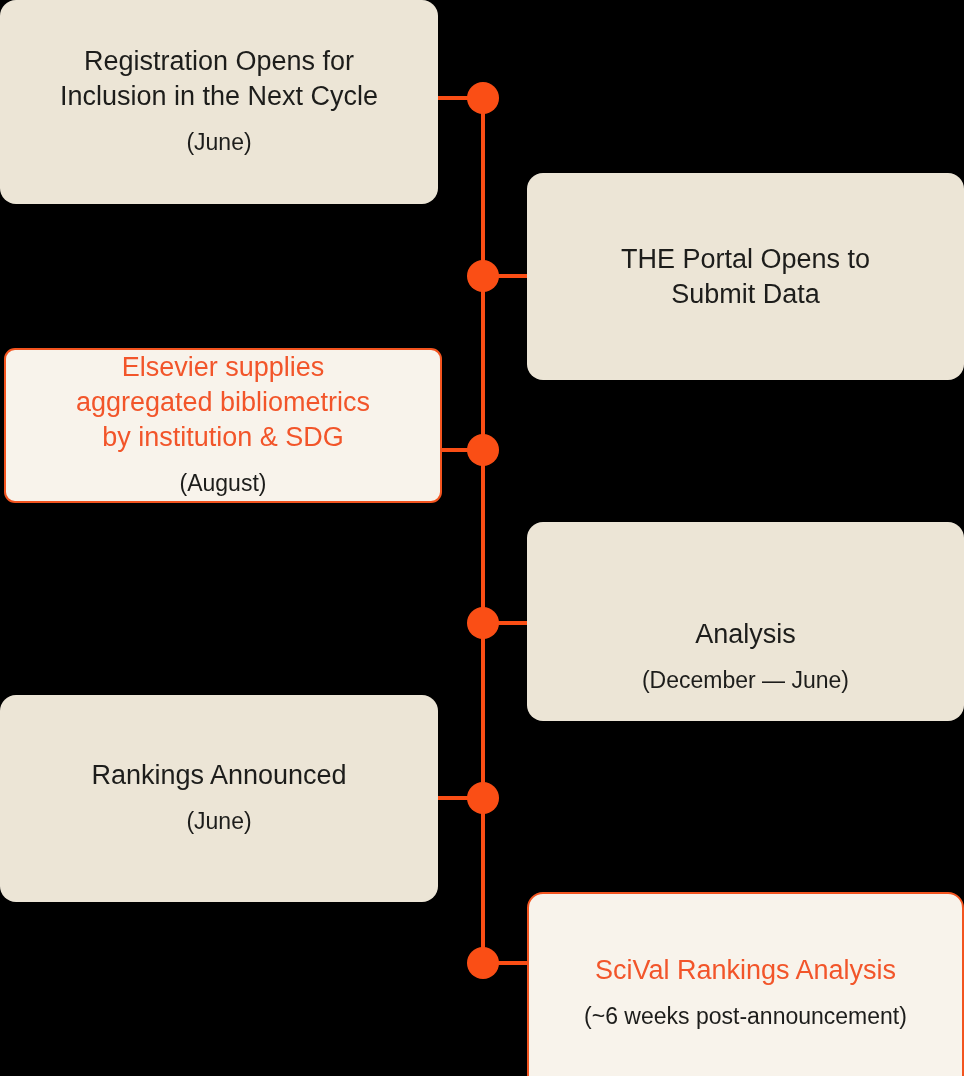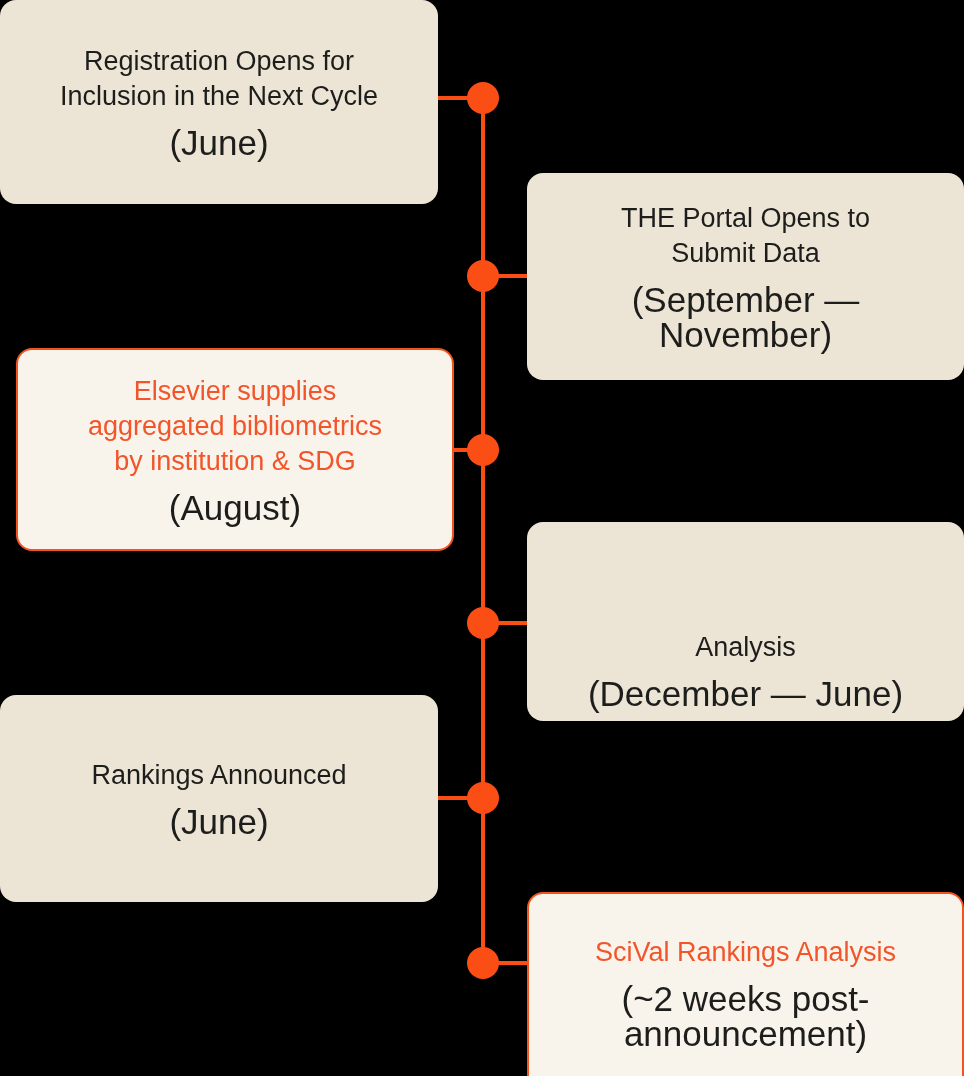--- a/index.html
+++ b/index.html
@@ -39,46 +39,46 @@
   .card {
     position: absolute;
     box-sizing: border-box;
     display: flex;
     flex-direction: column;
     align-items: center;
     justify-content: center;
     text-align: center;
     border-radius: 16px;
     background: var(--beige, #ECE5D6);
-    padding: 10px 30px;
+    padding: 23px 30px;
   }
   .card .title {
     font-size: 27px;
     line-height: 35px;
     color: var(--textdark, #1D1D1B);
     white-space: pre-line;
   }
   .card .date {
-    font-size: 35px;
+    font-size: 23px;
     line-height: 35px;
     margin-top: 11px;
     color: var(--textdark, #1D1D1B);
     white-space: pre-line;
   }
   .card.highlight {
     background: var(--cream, #F8F3EB);
     border: 2.5px solid var(--borderorange, #F3541F);
   }
   .card.highlight .title {
     color: var(--titleorange, #F2552A);
   }
   
   #card-0 { left: 0px;   top: 0px;   width: 438px; height: 204px; }
   #card-1 { left: 527px; top: 173px; width: 437px; height: 207px; }
-  #card-2 { left: 16px;   top: 348px; width: 438px; height: 203px; }
+  #card-2 { left: 4px;   top: 348px; width: 438px; height: 155px; border-radius: 11px; }
   #card-3 { left: 527px; top: 522px; width: 437px; height: 199px; justify-content: flex-end; }
   #card-4 { left: 0px;   top: 695px; width: 438px; height: 207px; }
   #card-5 { left: 527px; top: 892px; width: 437px; height: 202px; }
   
   #dot-0 { top: 82px; }
   #dot-1 { top: 260px; }
   #dot-2 { top: 434px; }
   #dot-3 { top: 607px; }
   #dot-4 { top: 782px; }
   #dot-5 { top: 947px; }
@@ -113,21 +113,20 @@
 
   <div class="card" id="card-0">
     <div class="title">Registration Opens for
 Inclusion in the Next Cycle</div>
     <div class="date">(June)</div>
   </div>
 
   <div class="card" id="card-1">
     <div class="title">THE Portal Opens to
 Submit Data</div>
-    <div class="date">(September — November)</div>
   </div>
 
   <div class="card highlight" id="card-2">
     <div class="title">Elsevier supplies
 aggregated bibliometrics
 by institution &amp; SDG</div>
     <div class="date">(August)</div>
   </div>
 
   <div class="card" id="card-3">
@@ -135,16 +134,16 @@
     <div class="date">(December — June)</div>
   </div>
 
   <div class="card" id="card-4">
     <div class="title">Rankings Announced</div>
     <div class="date">(June)</div>
   </div>
 
   <div class="card highlight" id="card-5">
     <div class="title">SciVal Rankings Analysis</div>
-    <div class="date">(~2 weeks post-announcement)</div>
+    <div class="date">(~6 weeks post-announcement)</div>
   </div>
 
 </div>
 
 </body></html>

